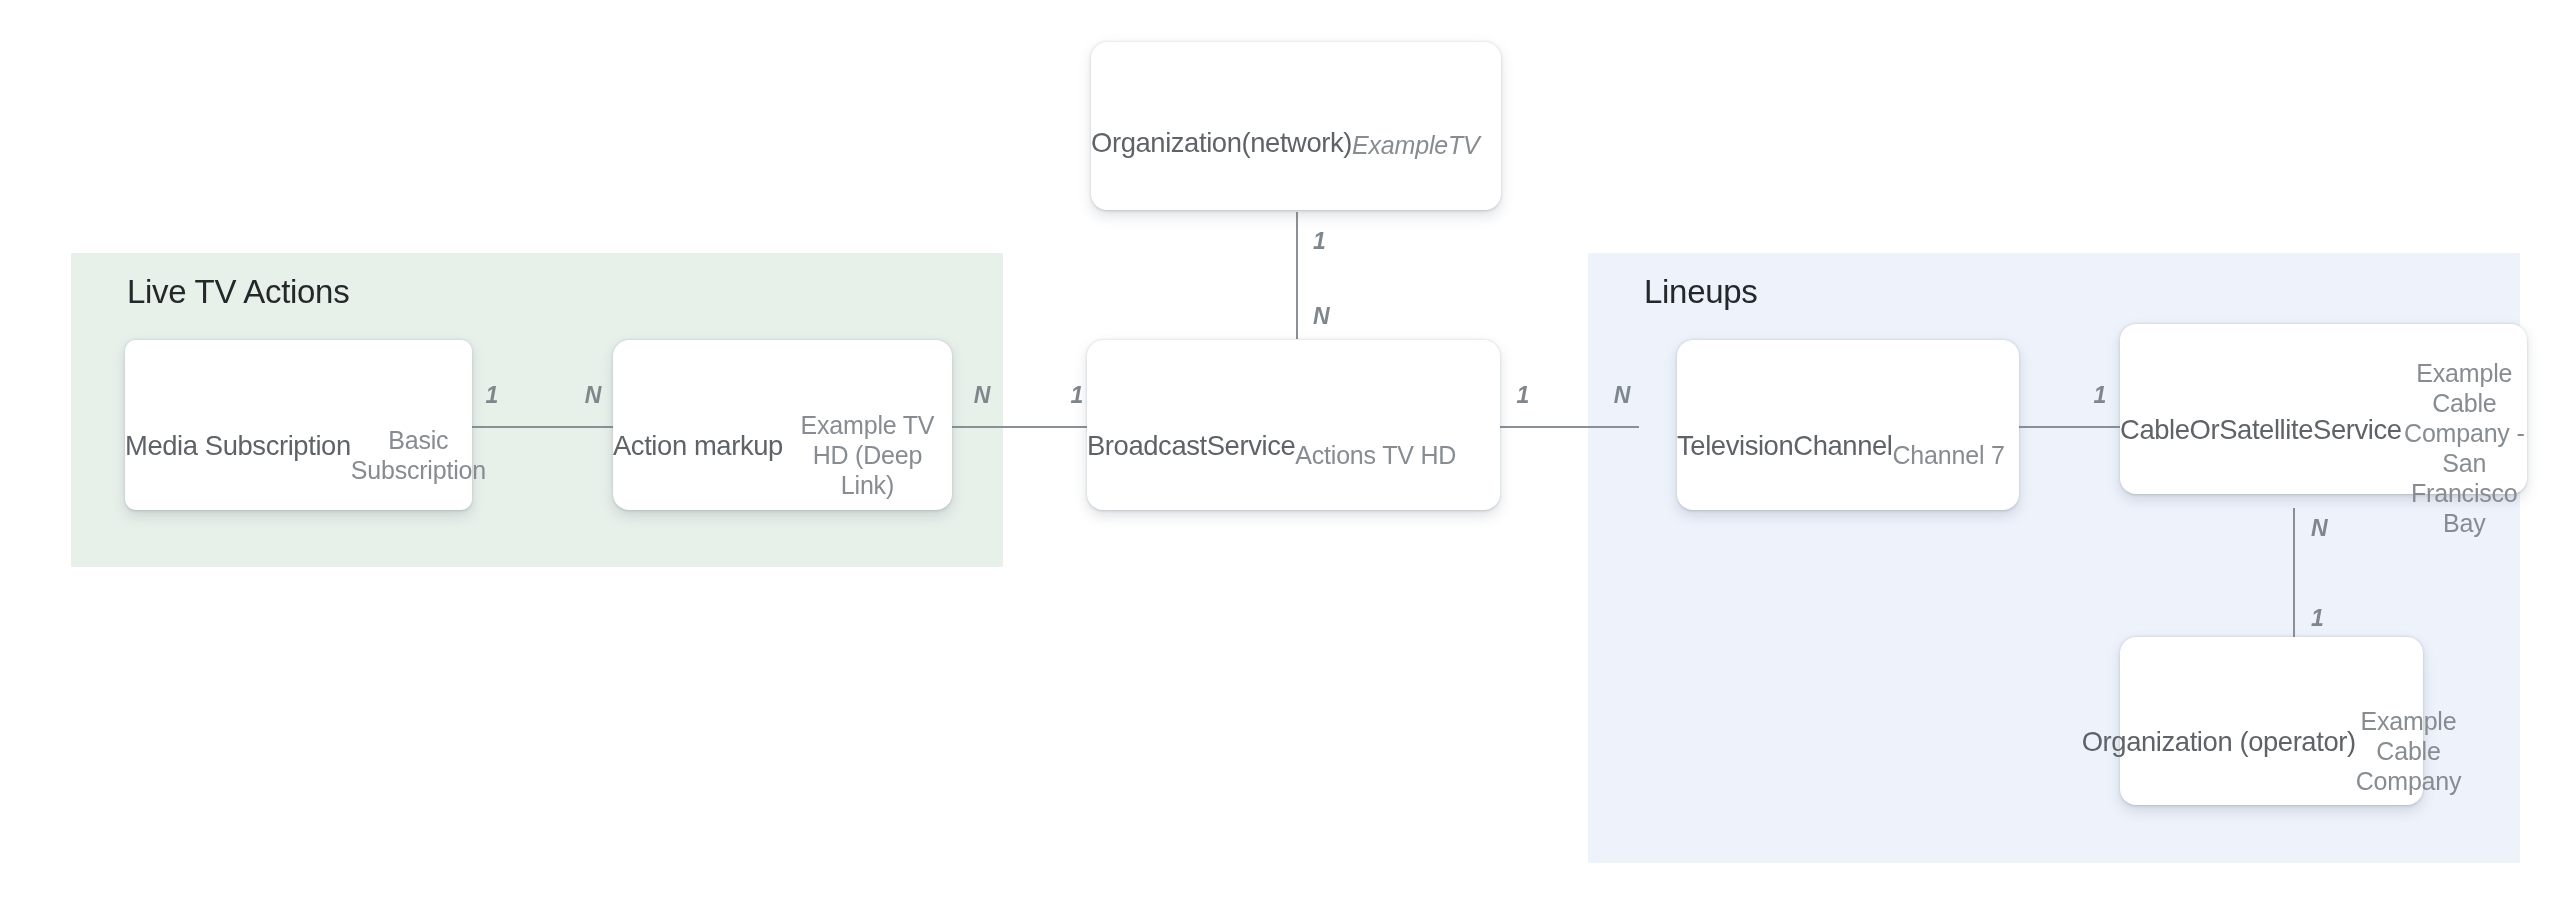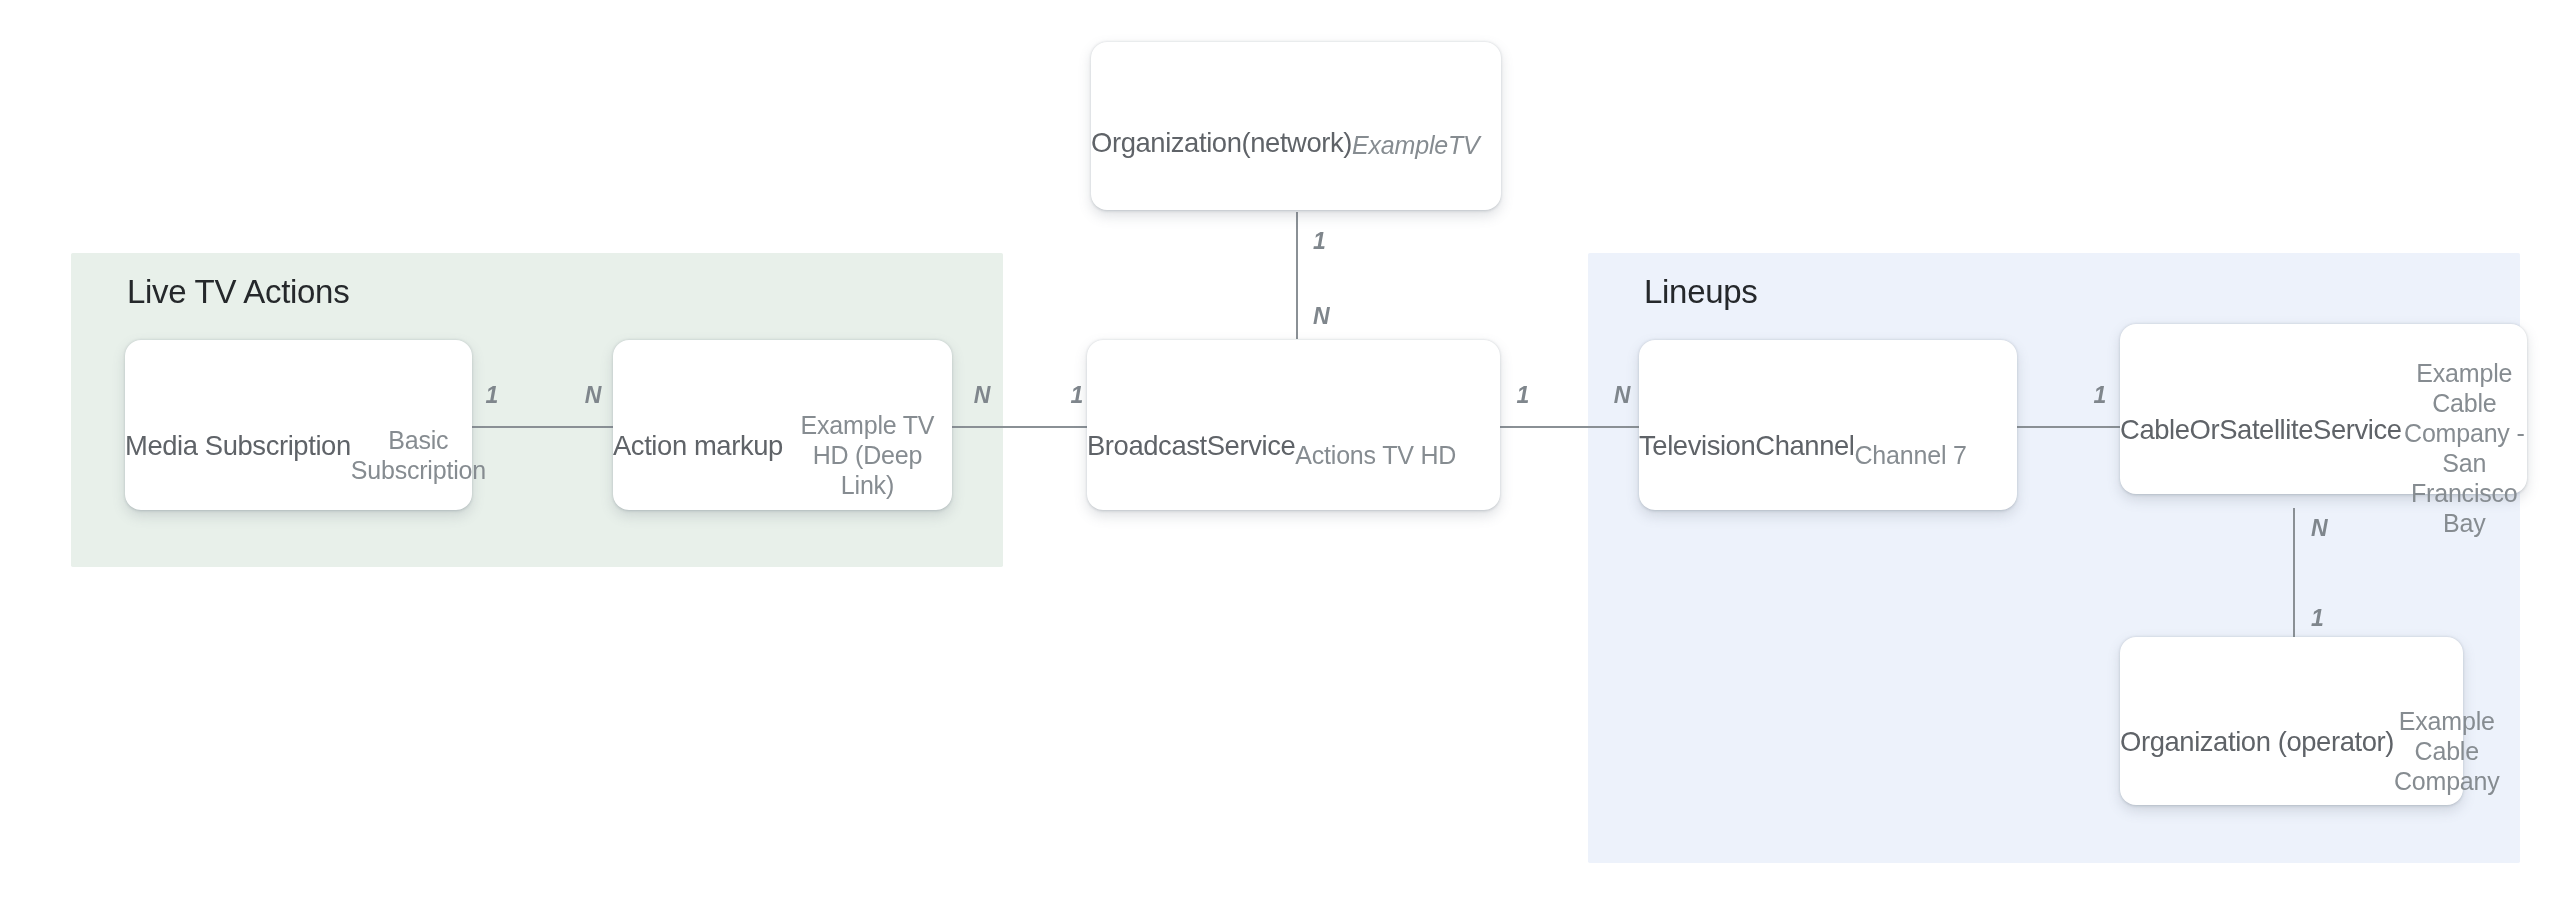--- a/index.html
+++ b/index.html
@@ -114,27 +114,27 @@
   }
   .node .subtitle {
     font-size: 25px;
     line-height: 30px;
     color: #868C91;
     margin-top: 20.3px;
     letter-spacing: -0.2px;
   }
   #node-org-network        { left: 1091px; top: 42px;  width: 410px; height: 168px; padding-top: 32px; }
   #node-org-network .subtitle { margin-top: 5px; font-style: italic; }
-  #node-media-subscription { left: 125px;  top: 340px; width: 347px; height: 170px; }
+  #node-media-subscription { left: 125px;  top: 340px; width: 347px; height: 170px; border-radius: 11px; }
   #node-action-markup      { left: 613px;  top: 340px; width: 339px; height: 170px; justify-content: center; }
   #node-broadcast-service  { left: 1087px; top: 340px; width: 413px; height: 170px; }
-  #node-television-channel { left: 1639px; top: 340px; width: 378px; height: 170px; }
+  #node-television-channel { left: 1677px; top: 340px; width: 342px; height: 170px; }
   #node-coss               { left: 2120px; top: 324px; width: 407px; height: 170px; }
   #node-coss .subtitle     { max-width: 311px; margin-top: 38px; }
-  #node-org-operator       { left: 2120px; top: 637px; width: 343px; height: 168px; }
+  #node-org-operator       { left: 2120px; top: 637px; width: 303px; height: 168px; justify-content: center; }
 </style>
 </head>
 <body>
 
 <div class="canvas">
 
   <div class="region" id="region-live-tv-actions">
     <div class="region-title">Live TV Actions</div>
   </div>
   <div class="region" id="region-lineups">

